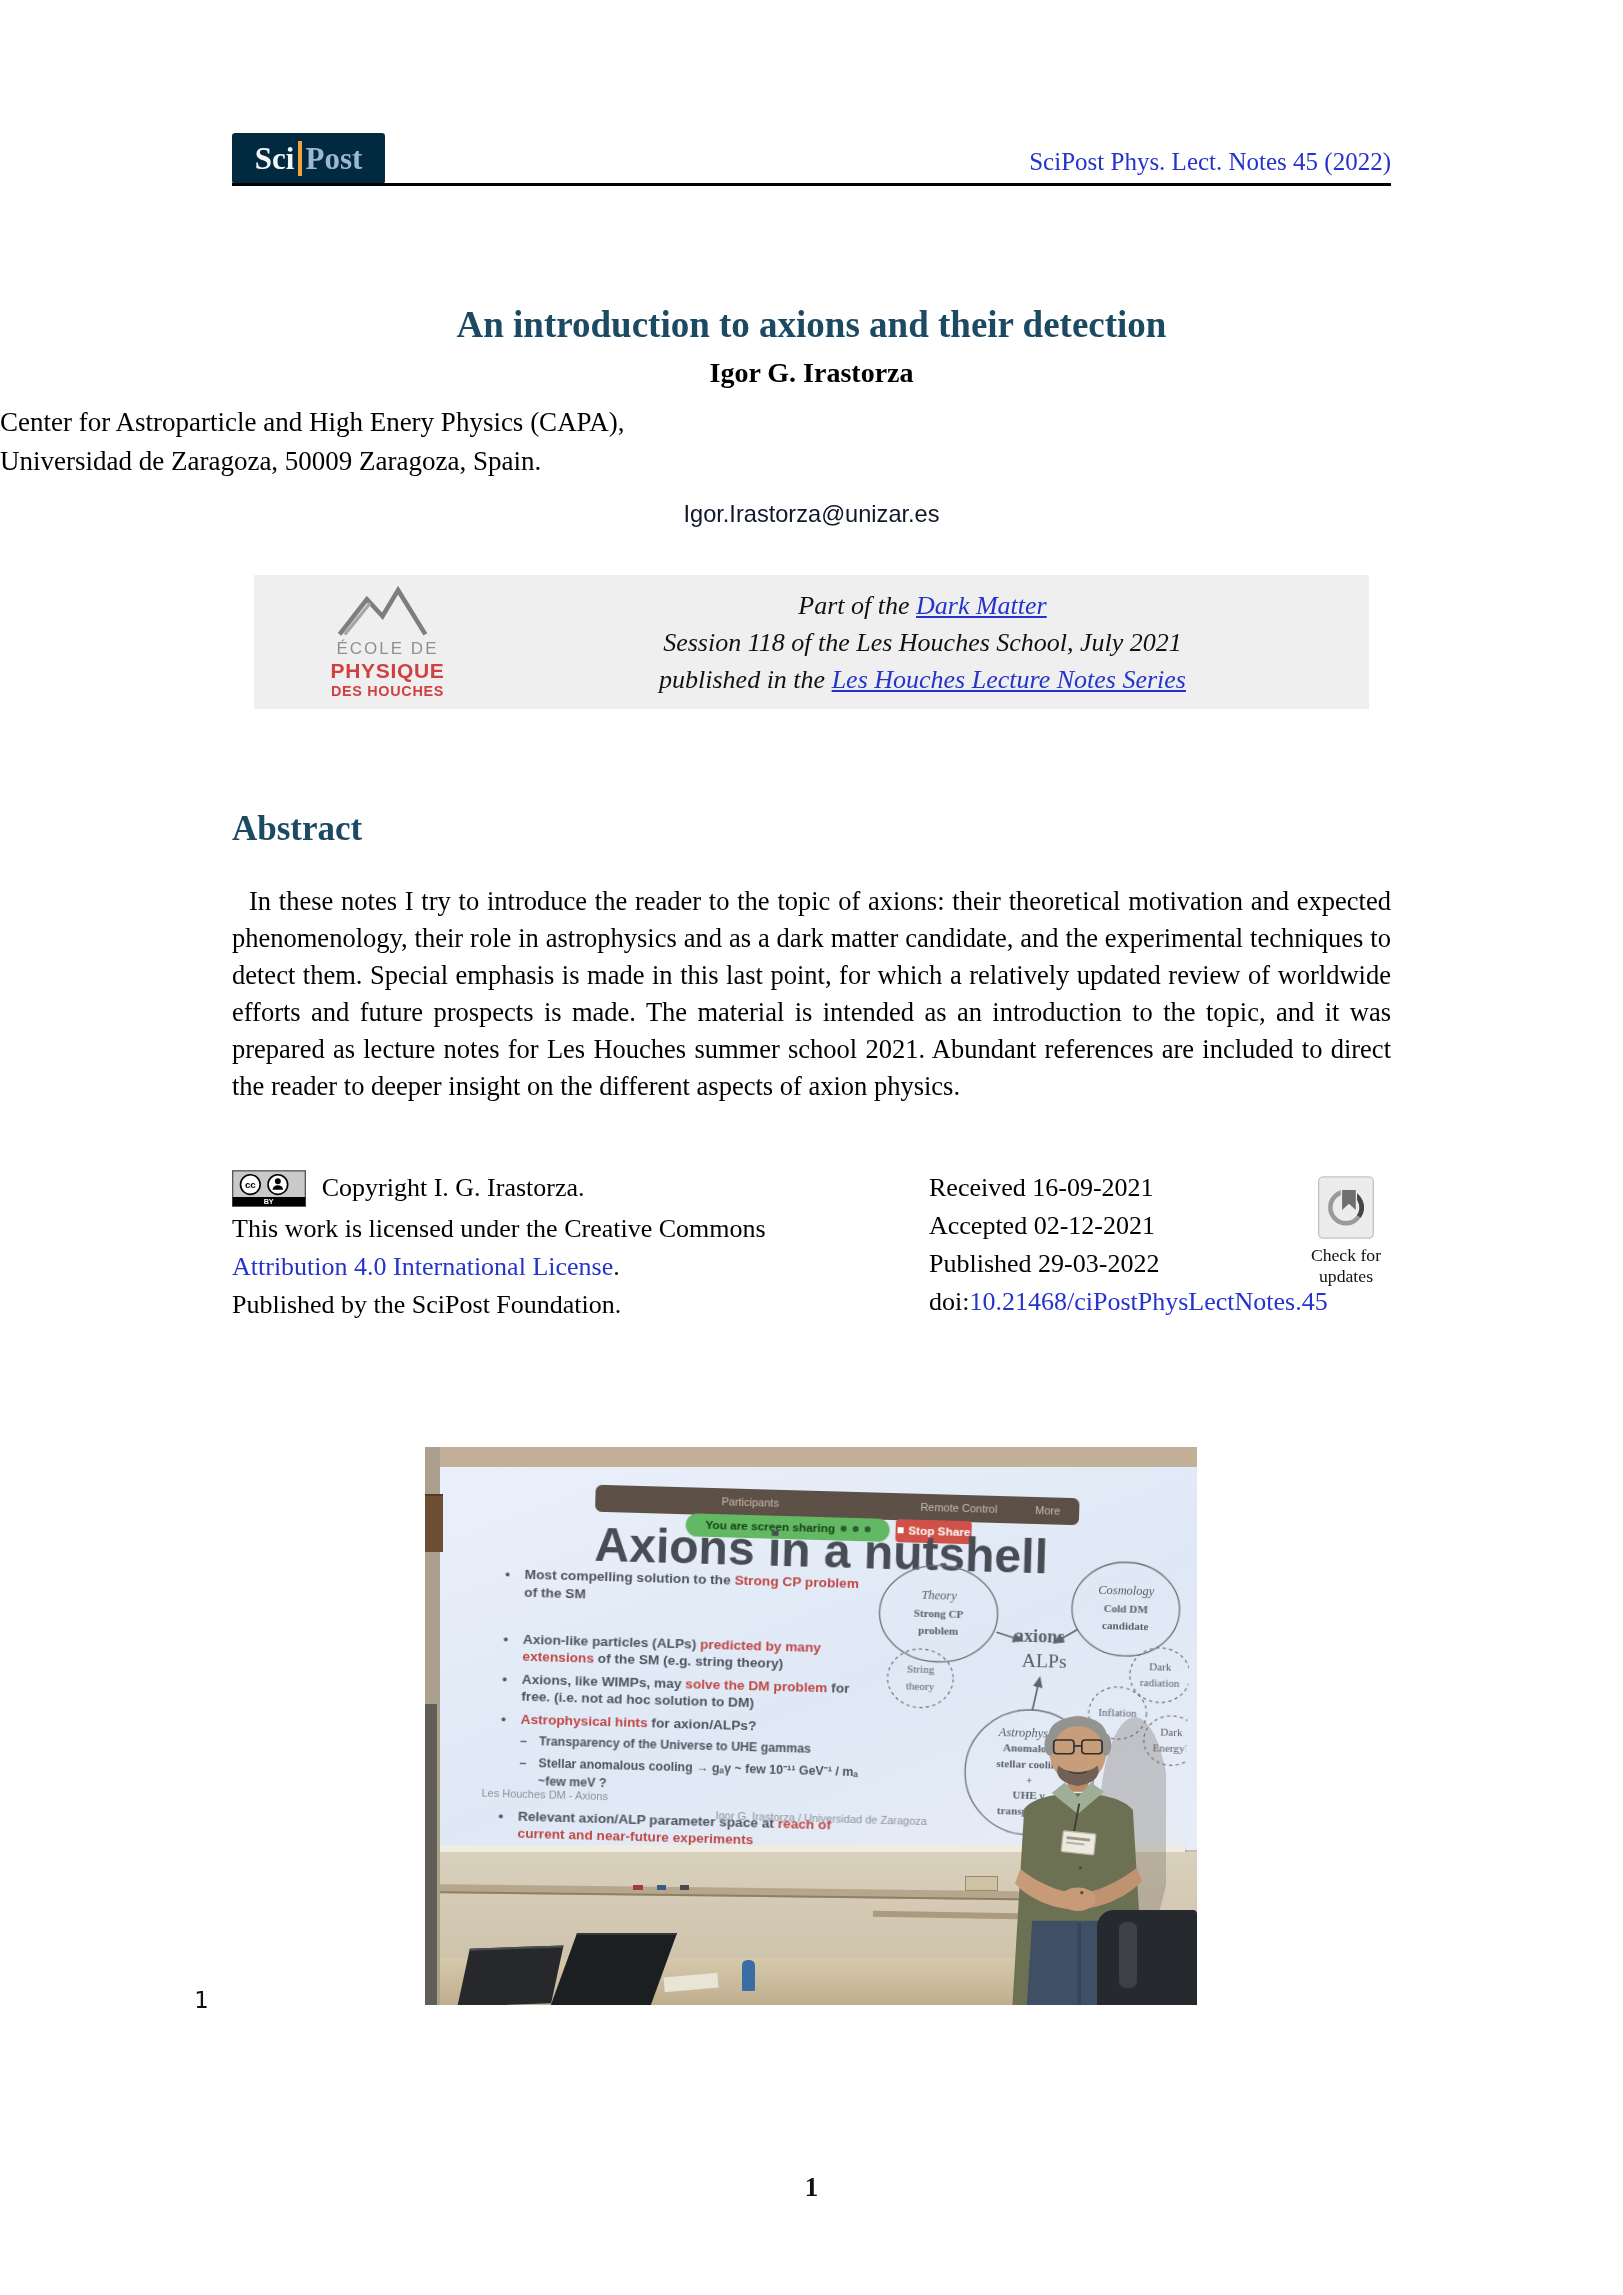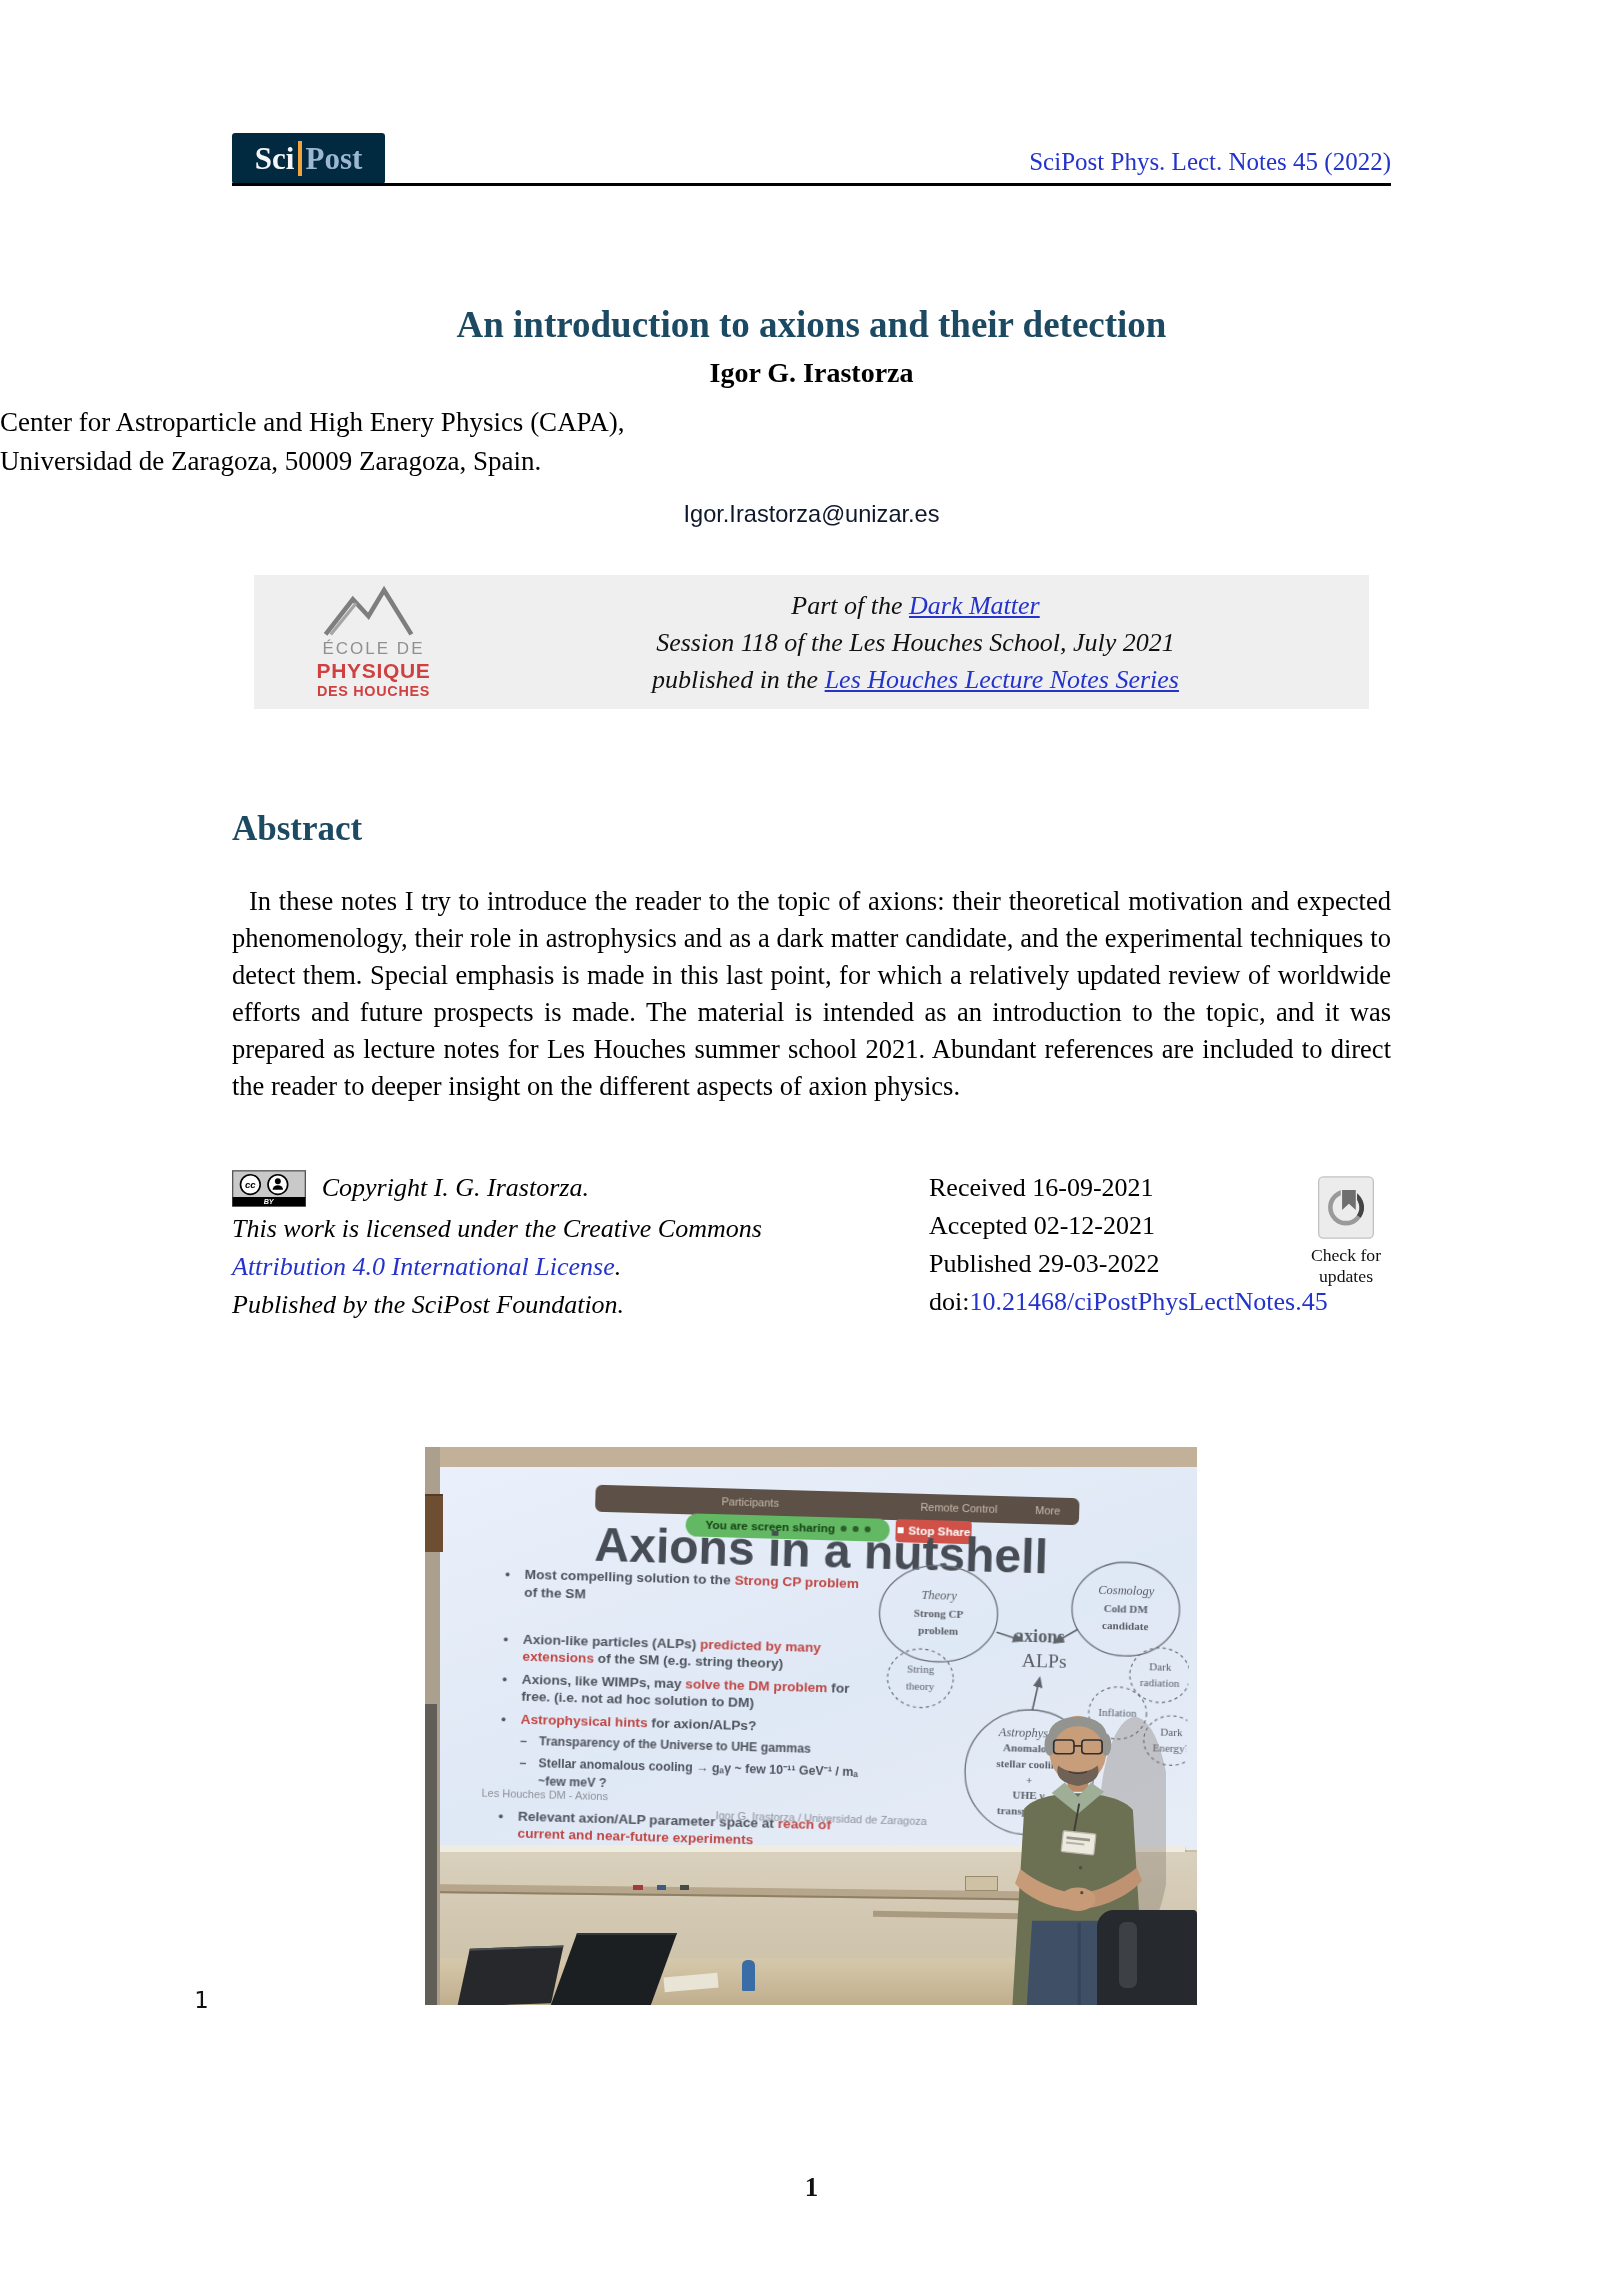--- a/index.html
+++ b/index.html
@@ -22,35 +22,35 @@
                 font-size:28px;font-weight:700;color:#000;}
   .affil{position:absolute;left:0;width:100%;text-align:left;font-size:27px;color:#000;}
   .affil1{top:407px;} .affil2{top:446px;}
   .email{position:absolute;left:0;top:501px;width:100%;text-align:center;
          font-size:23.6px;font-family:"Liberation Sans",sans-serif;}
   .email a{color:#0f172a;text-decoration:none;}
 
   
   .series-box{position:absolute;left:254px;top:575px;width:1115px;height:134px;background:#efeff0;
               display:flex;align-items:center;}
-  .lh-logo{width:177px;padding-left:31px;text-align:center;}
+  .lh-logo{width:177px;padding-left:45px;text-align:center;}
   .lh-mountain{display:block;margin:0 auto 1.3px auto;}
   .lh-l1{font-family:"Liberation Sans",sans-serif;font-size:17px;color:#909090;letter-spacing:2px;}
   .lh-l2{font-family:"Liberation Sans",sans-serif;font-size:21px;font-weight:700;color:#d04040;letter-spacing:0.7px;}
   .lh-l3{font-family:"Liberation Sans",sans-serif;font-size:14.4px;font-weight:700;color:#d04040;letter-spacing:0.7px;}
   .series-text{flex:1;text-align:center;font-style:italic;font-size:26px;line-height:37px;color:#111;}
   .series-text .lnk{color:#2433cb;}
 
   
   .abstract-h{position:absolute;left:232px;top:780px;font-size:35px;font-weight:700;color:#1c4a63;}
   .abstract-p{position:absolute;left:232px;top:856px;width:1159px;font-size:26.5px;line-height:37px;
               text-align:justify;text-indent:17px;color:#000;}
 
   
-  .lic{position:absolute;left:232px;width:720px;font-size:26px;line-height:38px;color:#000;font-style:italic;}
+  .lic{position:absolute;left:232px;width:720px;font-size:26px;line-height:38px;color:#000;}
   .lic-row1{top:1169px;display:flex;align-items:center;gap:15.7px;}
   .lic-row2{top:1210px;} .lic-row3{top:1248px;} .lic-row4{top:1286px;}
   .lic .lnk, .dates .lnk{color:#2433cb;text-decoration:none;}
   .dates{position:absolute;left:929px;font-size:26px;color:#000;}
   .d1{top:1173px;} .d2{top:1211px;} .d3{top:1249px;} .d4{top:1287px;}
   .crossmark{position:absolute;left:1310px;top:1176px;width:72px;text-align:center;cursor:pointer;}
   .crossmark-txt{font-size:17.7px;line-height:21.6px;color:#111;margin-top:3.9px;}
 
   
   .photo{position:absolute;left:425px;top:1447px;width:772px;height:558px;overflow:hidden;

